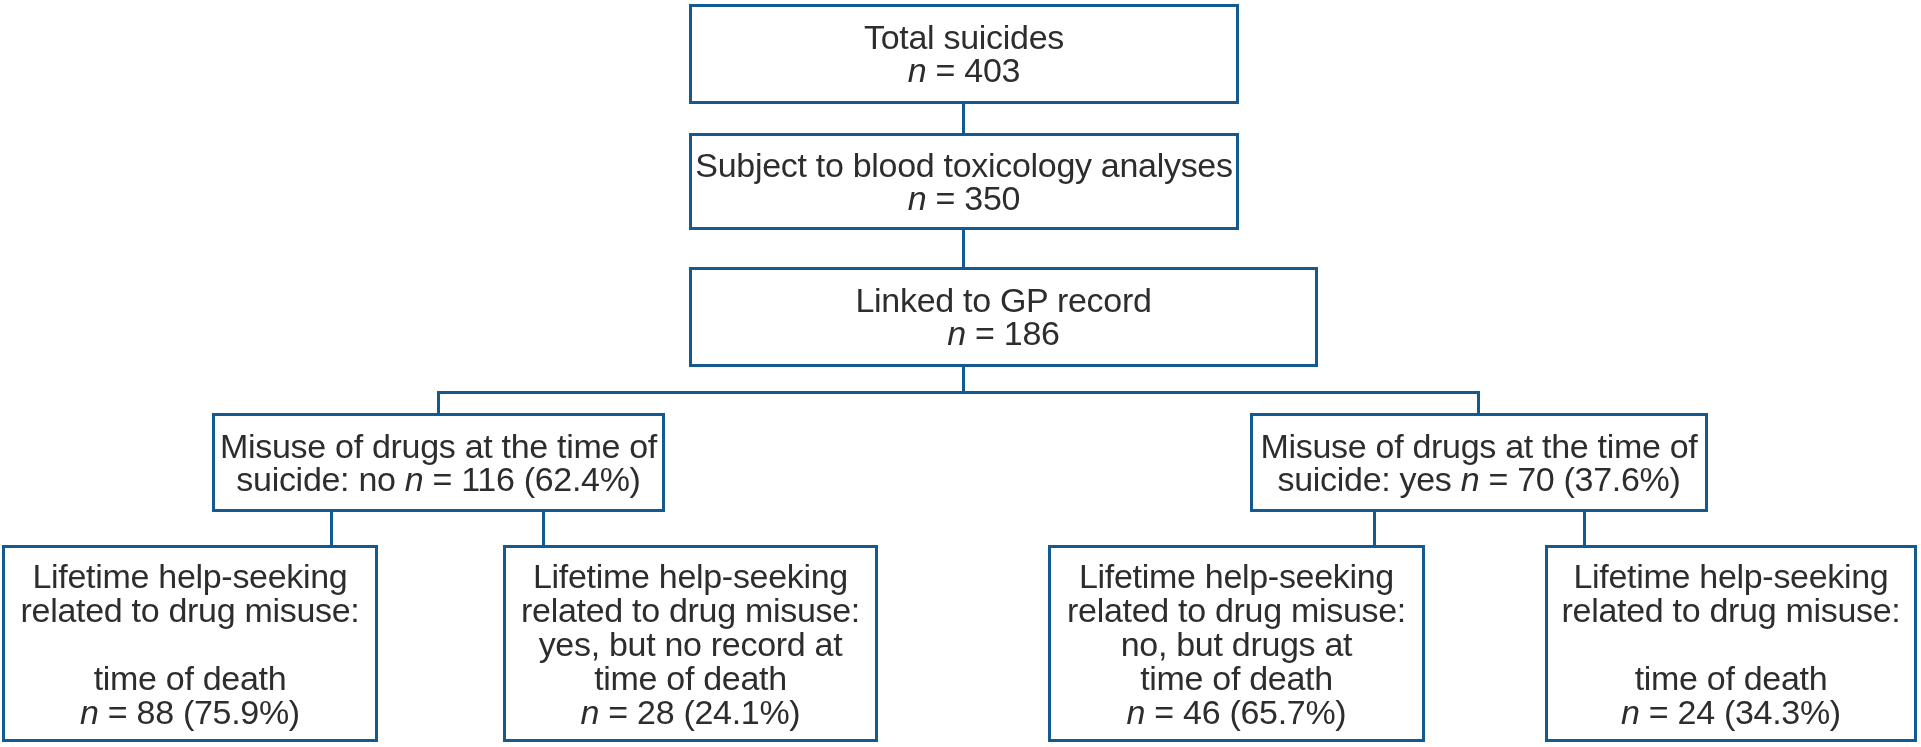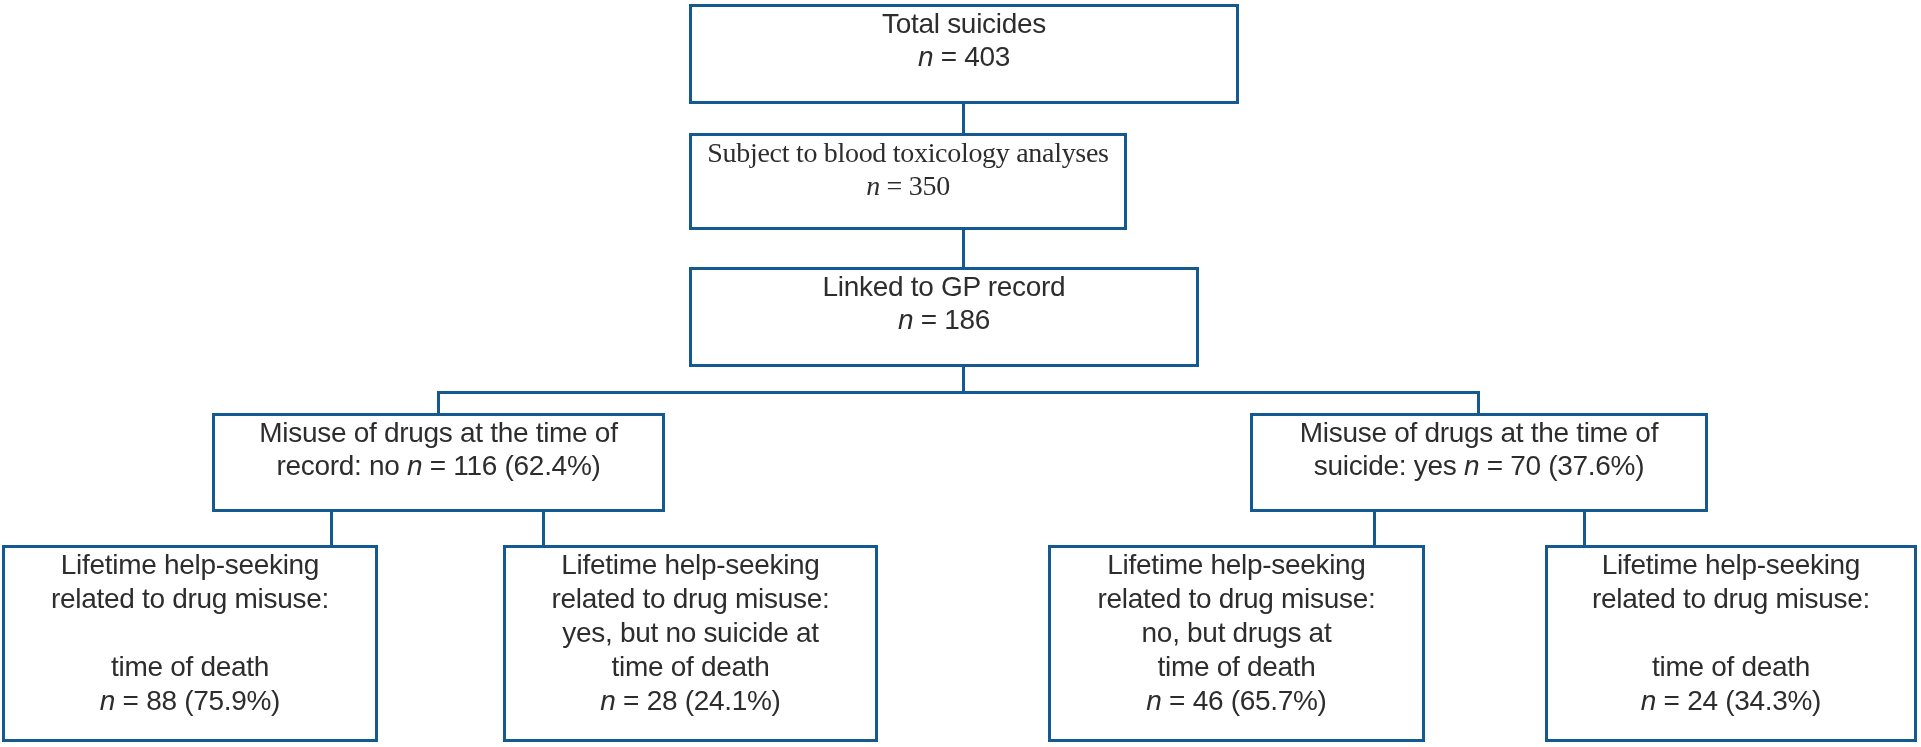--- a/index.html
+++ b/index.html
@@ -14,36 +14,36 @@
     background:var(--bg);
     font-family:"Liberation Sans", sans-serif;
     color:var(--ink);
     overflow:hidden;
   }
   .node{
     position:absolute;
     box-sizing:border-box;
     border:3px solid var(--blue);
     background:var(--bg);
-    display:flex;align-items:flex-start;justify-content:center;
+    display:flex;align-items:center;justify-content:center;
     text-align:center;
-    font-size:28px;
+    font-size:34px;
     line-height:33px;
     letter-spacing:-0.3px;
   }
   .node.leaf{line-height:34px;}
   .nvar{font-style:italic;}
   .vline,.hline{position:absolute;background:var(--blue);}
   .vline{width:3px;}
   .hline{height:3px;}
 
   
   #n-total      {left:689px;  top:4px;   width:550px; height:100px;}
-  #n-tox        {left:689px;  top:133px; width:438px; height:97px;font-family:Liberation Serif, serif;}
-  #n-gp         {left:689px;  top:267px; width:510px; height:100px;}
+  #n-tox        {left:689px;  top:133px; width:550px; height:97px;}
+  #n-gp         {left:689px;  top:267px; width:629px; height:100px;}
   #n-branch-no  {left:212px;  top:413px; width:453px; height:99px;}
   #n-branch-yes {left:1250px; top:413px; width:458px; height:99px;}
   #n-leaf1      {left:2px;    top:545px; width:376px; height:197px;}
   #n-leaf2      {left:503px;  top:545px; width:375px; height:197px;}
   #n-leaf3      {left:1048px; top:545px; width:377px; height:197px;}
   #n-leaf4      {left:1545px; top:545px; width:372px; height:197px;}
 
   
   #c-total-tox    {left:962px;  top:104px; height:29px;}
   #c-tox-gp       {left:962px;  top:230px; height:37px;}
@@ -78,33 +78,33 @@
 
   <div class="node" id="n-tox">
       <div><span>Subject to blood toxicology analyses</span><br><span class="nvar">n</span><span> = 350</span></div>
     </div>
 
   <div class="node" id="n-gp">
       <div><span>Linked to GP record</span><br><span class="nvar">n</span><span> = 186</span></div>
     </div>
 
   <div class="node" id="n-branch-no">
-      <div><span>Misuse of drugs at the time of</span><br><span>record: no </span><span class="nvar">n</span><span> = 116 (62.4%)</span></div>
+      <div><span>Misuse of drugs at the time of</span><br><span>suicide: no </span><span class="nvar">n</span><span> = 116 (62.4%)</span></div>
     </div>
 
   <div class="node" id="n-branch-yes">
       <div><span>Misuse of drugs at the time of</span><br><span>suicide: yes </span><span class="nvar">n</span><span> = 70 (37.6%)</span></div>
     </div>
 
   <div class="node leaf" id="n-leaf1">
       <div><span>Lifetime help-seeking</span><br><span>related to drug misuse:</span><br><br><span>time of death</span><br><span class="nvar">n</span><span> = 88 (75.9%)</span></div>
     </div>
 
   <div class="node leaf" id="n-leaf2">
-      <div><span>Lifetime help-seeking</span><br><span>related to drug misuse:</span><br><span>yes, but no suicide at</span><br><span>time of death</span><br><span class="nvar">n</span><span> = 28 (24.1%)</span></div>
+      <div><span>Lifetime help-seeking</span><br><span>related to drug misuse:</span><br><span>yes, but no record at</span><br><span>time of death</span><br><span class="nvar">n</span><span> = 28 (24.1%)</span></div>
     </div>
 
   <div class="node leaf" id="n-leaf3">
       <div><span>Lifetime help-seeking</span><br><span>related to drug misuse:</span><br><span>no, but drugs at</span><br><span>time of death</span><br><span class="nvar">n</span><span> = 46 (65.7%)</span></div>
     </div>
 
   <div class="node leaf" id="n-leaf4">
       <div><span>Lifetime help-seeking</span><br><span>related to drug misuse:</span><br><br><span>time of death</span><br><span class="nvar">n</span><span> = 24 (34.3%)</span></div>
     </div>
 

